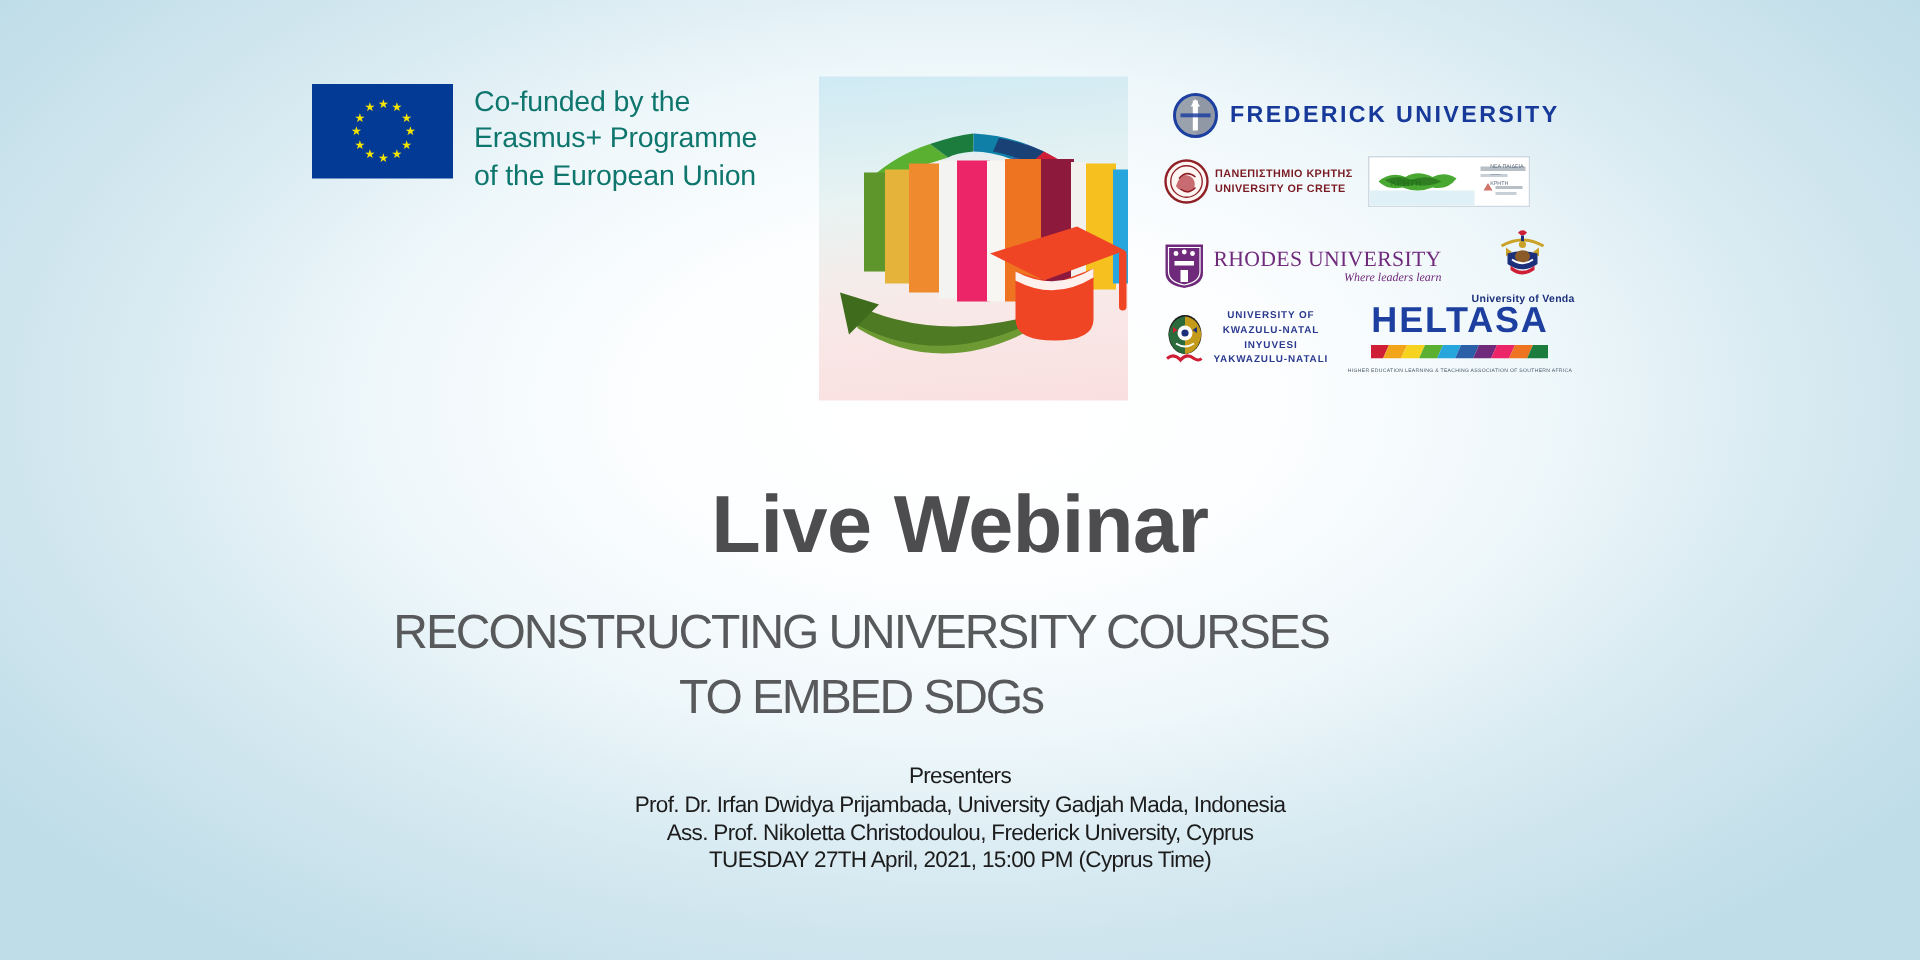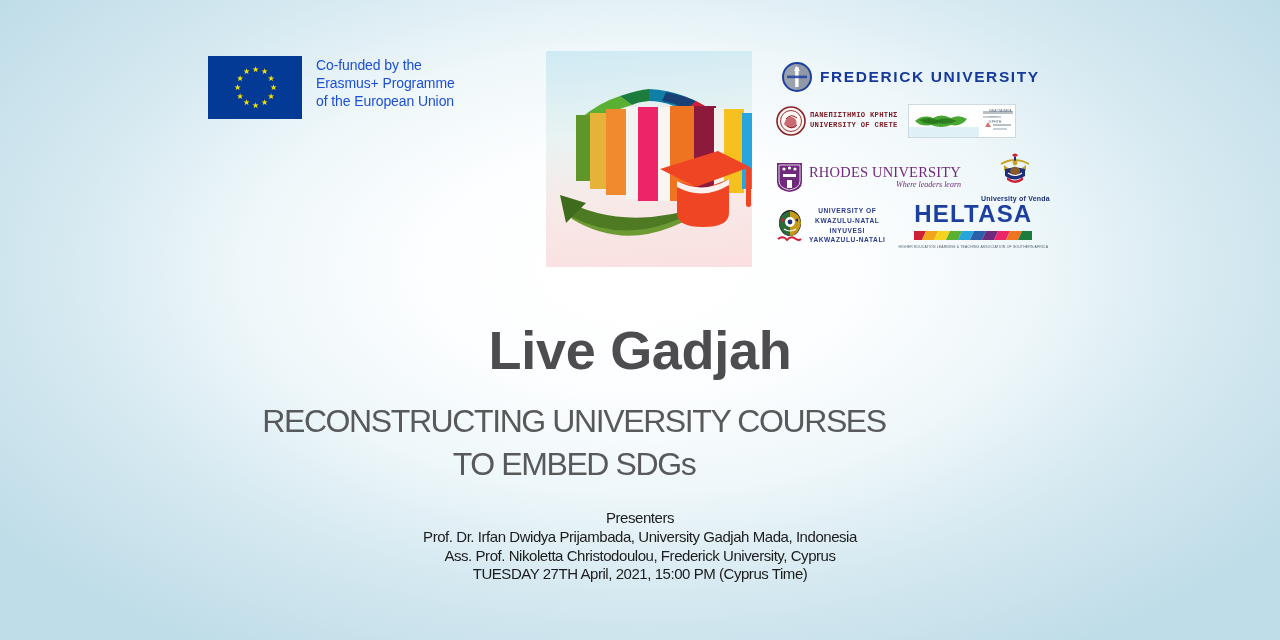--- a/index.html
+++ b/index.html
@@ -27,22 +27,22 @@
     width: 94px; height: 63px;
     background: #023a96;
     position: relative; flex: 0 0 auto;
   }
   #eu-flag .star {
     position: absolute; width: 6px; height: 6px;
     color: #f5e400; font-size: 8px; line-height: 6px;
     text-align: center;
   }
   #eu-text {
-    color: #1d4ed8;
-    font-size: 14px;
+    color: #0f766e;
+    font-size: 19px;
     line-height: 1.28;
     font-weight: 400;
     white-space: pre-line;
     letter-spacing: -0.1px;
     padding-top: 1px;
   }
 
   
   #puat {
     position: absolute; left: 213px; top: 152px;
@@ -76,21 +76,21 @@
   #fred-name {
     font-size: 15.5px; font-weight: bold; color: #16399a;
     letter-spacing: 1.6px; white-space: nowrap;
   }
 
   
   #row-crete { top: 52px; gap: 4px; }
   #crete-seal { width: 30px; height: 30px; flex: 0 0 auto; }
   #crete-name {
     font-size: 7.2px; font-weight: bold; color: #7a1a22;
-    letter-spacing: .3px; line-height: 1.35; white-space: pre-line; font-family: Liberation Mono, monospace;
+    letter-spacing: .3px; line-height: 1.35; white-space: pre-line;
   }
   #map-box {
     width: 108px; height: 34px; margin-left: 6px;
     background: #ffffff; border: 1px solid #cfd9e2;
     flex: 0 0 auto; position: relative; overflow: hidden;
   }
   #map-box .mini-txt {
     position: absolute; right: 3px; top: 4px;
     font-size: 3.6px; color: #5a6a7a; line-height: 1.5;
     text-align: left; white-space: pre-line;
@@ -338,19 +338,19 @@
           <path d="M12 25 Q20 32 28 25 L28 28 Q20 34 12 28 Z" fill="#cf1f36"></path>
           <path d="M13 21 Q20 26 27 21" fill="none" stroke="#ffffff" stroke-width="1.2"></path>
         </svg>
         <div id="venda-name">University of Venda</div>
       </div>
     </div>
 
   </div>
 </div>
 
-<div id="headline">Live Gadjah</div>
+<div id="headline">Live Webinar</div>
 <div id="subtitle">RECONSTRUCTING UNIVERSITY COURSES
 TO EMBED SDGs</div>
 <div id="presenters">Presenters
 Prof. Dr. Irfan Dwidya Prijambada, University Gadjah Mada, Indonesia
 Ass. Prof. Nikoletta Christodoulou, Frederick University, Cyprus
 TUESDAY  27TH April, 2021, 15:00 PM (Cyprus Time)</div>
 
 </body></html>

